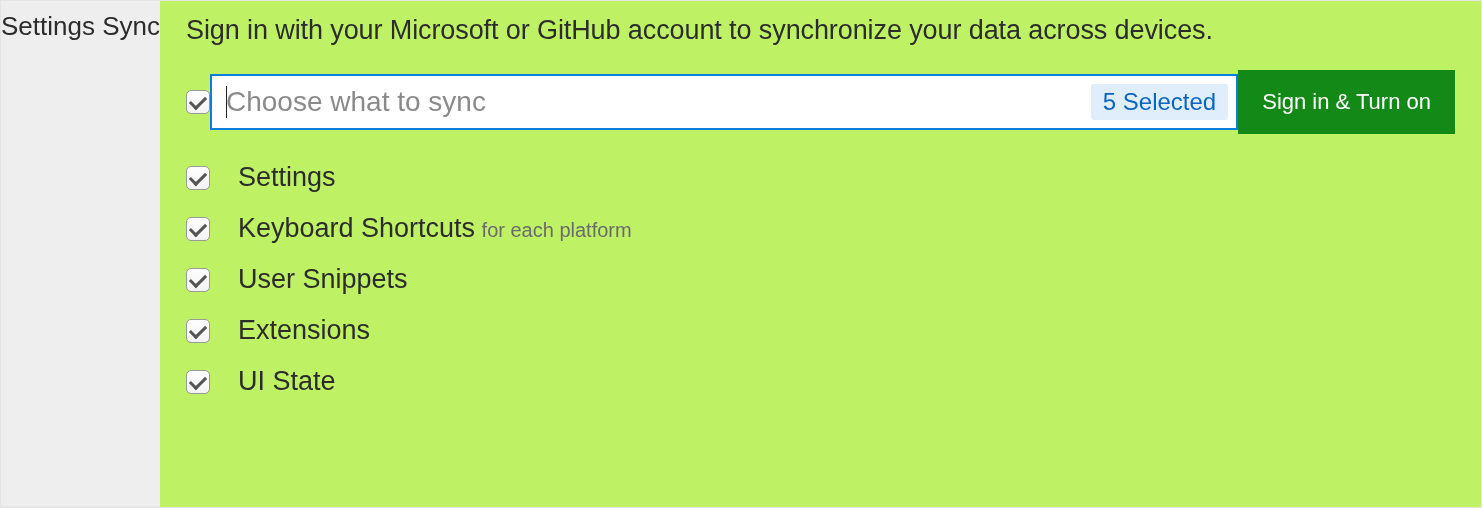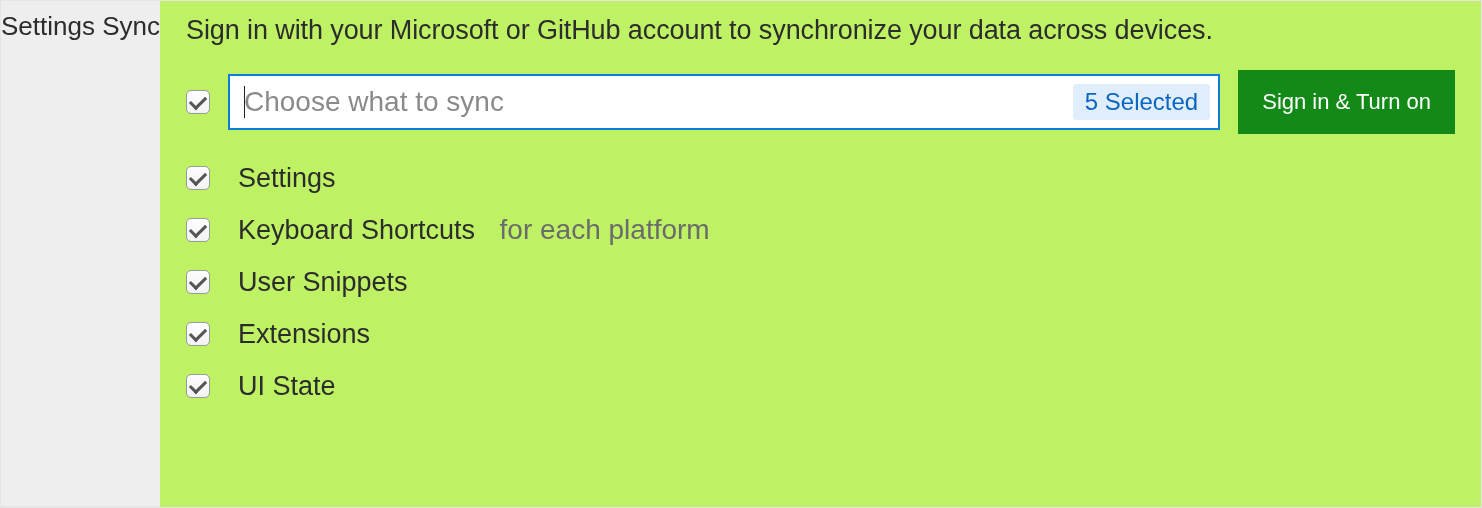--- a/index.html
+++ b/index.html
@@ -40,21 +40,20 @@
     }
     .subtitle {
       font-size: 27px;
       color: #2c2c2c;
       margin-bottom: 24px;
       letter-spacing: -0.1px;
     }
     .input-row {
       display: flex;
       align-items: center;
-      gap: 18px;
       margin-bottom: 28px;
     }
     .checkbox {
       appearance: none;
       -webkit-appearance: none;
       width: 24px;
       height: 24px;
       min-width: 24px;
       border: 1px solid #9a9a9a;
       border-radius: 5px;
@@ -118,23 +117,23 @@
       display: flex;
       align-items: center;
       gap: 28px;
       margin-bottom: 20px;
     }
     .option-label {
       font-size: 27px;
       color: #2c2c2c;
     }
     .option-note {
-      font-size: 28px;
+      font-size: 20px;
       color: #6b6b6b;
-      margin-left: 20px;
+      margin-left: 2px;
     }
     .cursor-caret {
       position: absolute;
       left: 14px;
       top: 10px;
       bottom: 10px;
       width: 1px;
       background: #222;
     }
   </style>

